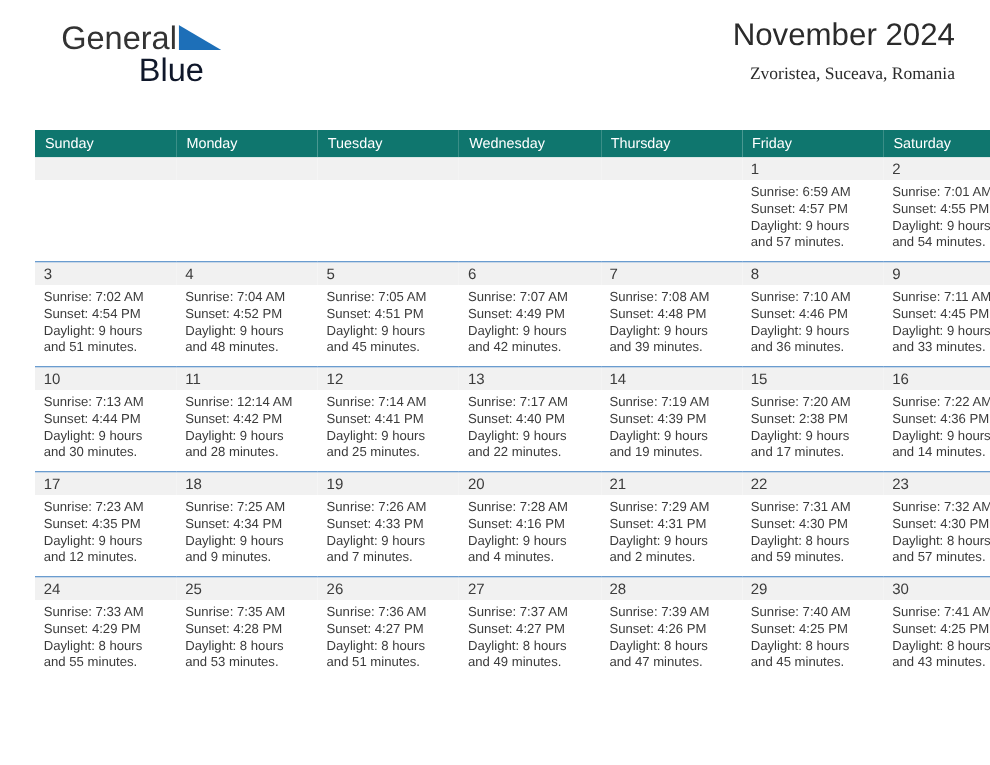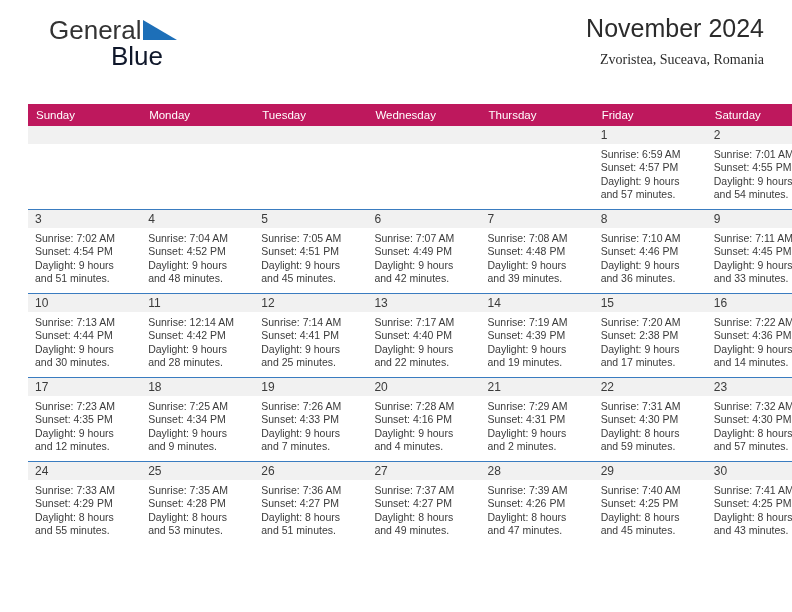--- a/index.html
+++ b/index.html
@@ -92,21 +92,21 @@
     left: 28px;
     top: 104px;
     width: 736px;
   }
   table.cal {
     border-collapse: collapse;
     table-layout: fixed;
     width: 736px;
   }
   table.cal th {
-    background: #be185d;
+    background: #0f766e;
     color: #ffffff;
     font-size: 11.5px;
     font-weight: normal;
     text-align: left;
     padding: 5px 0 5px 8px;
     height: 11px;
     border: none;
     width: 105.14px;
   }
   table.cal td {

